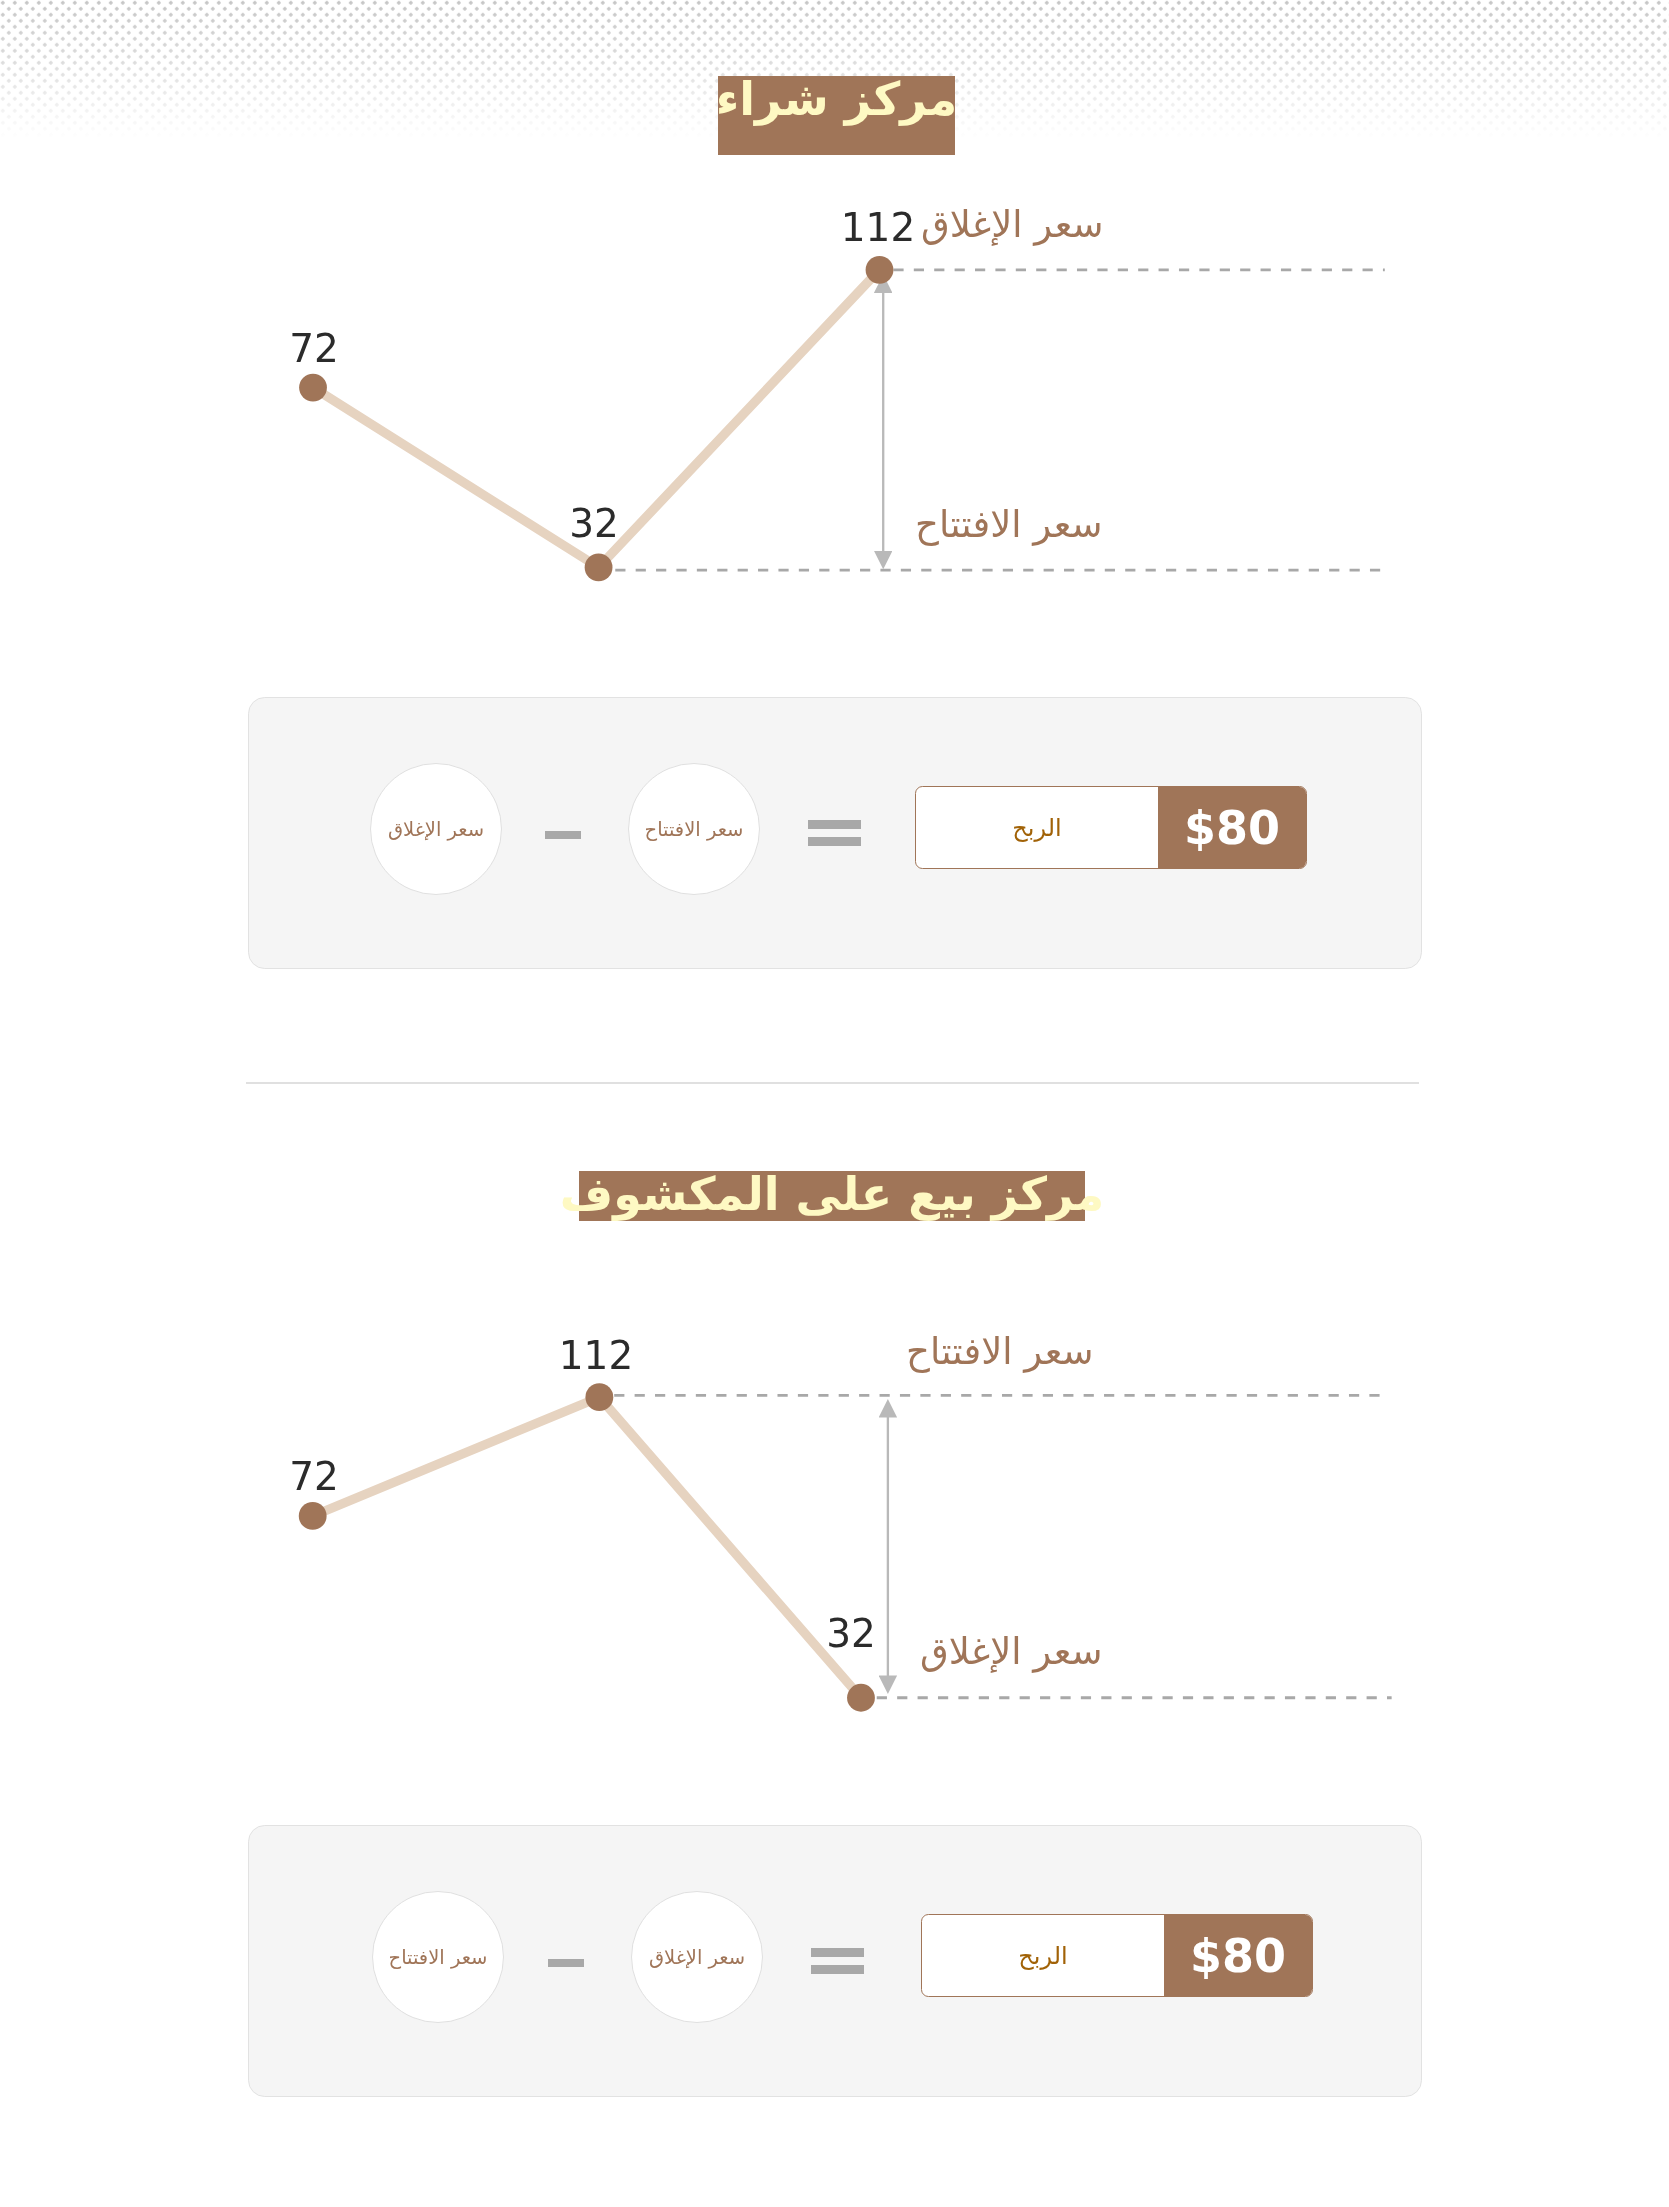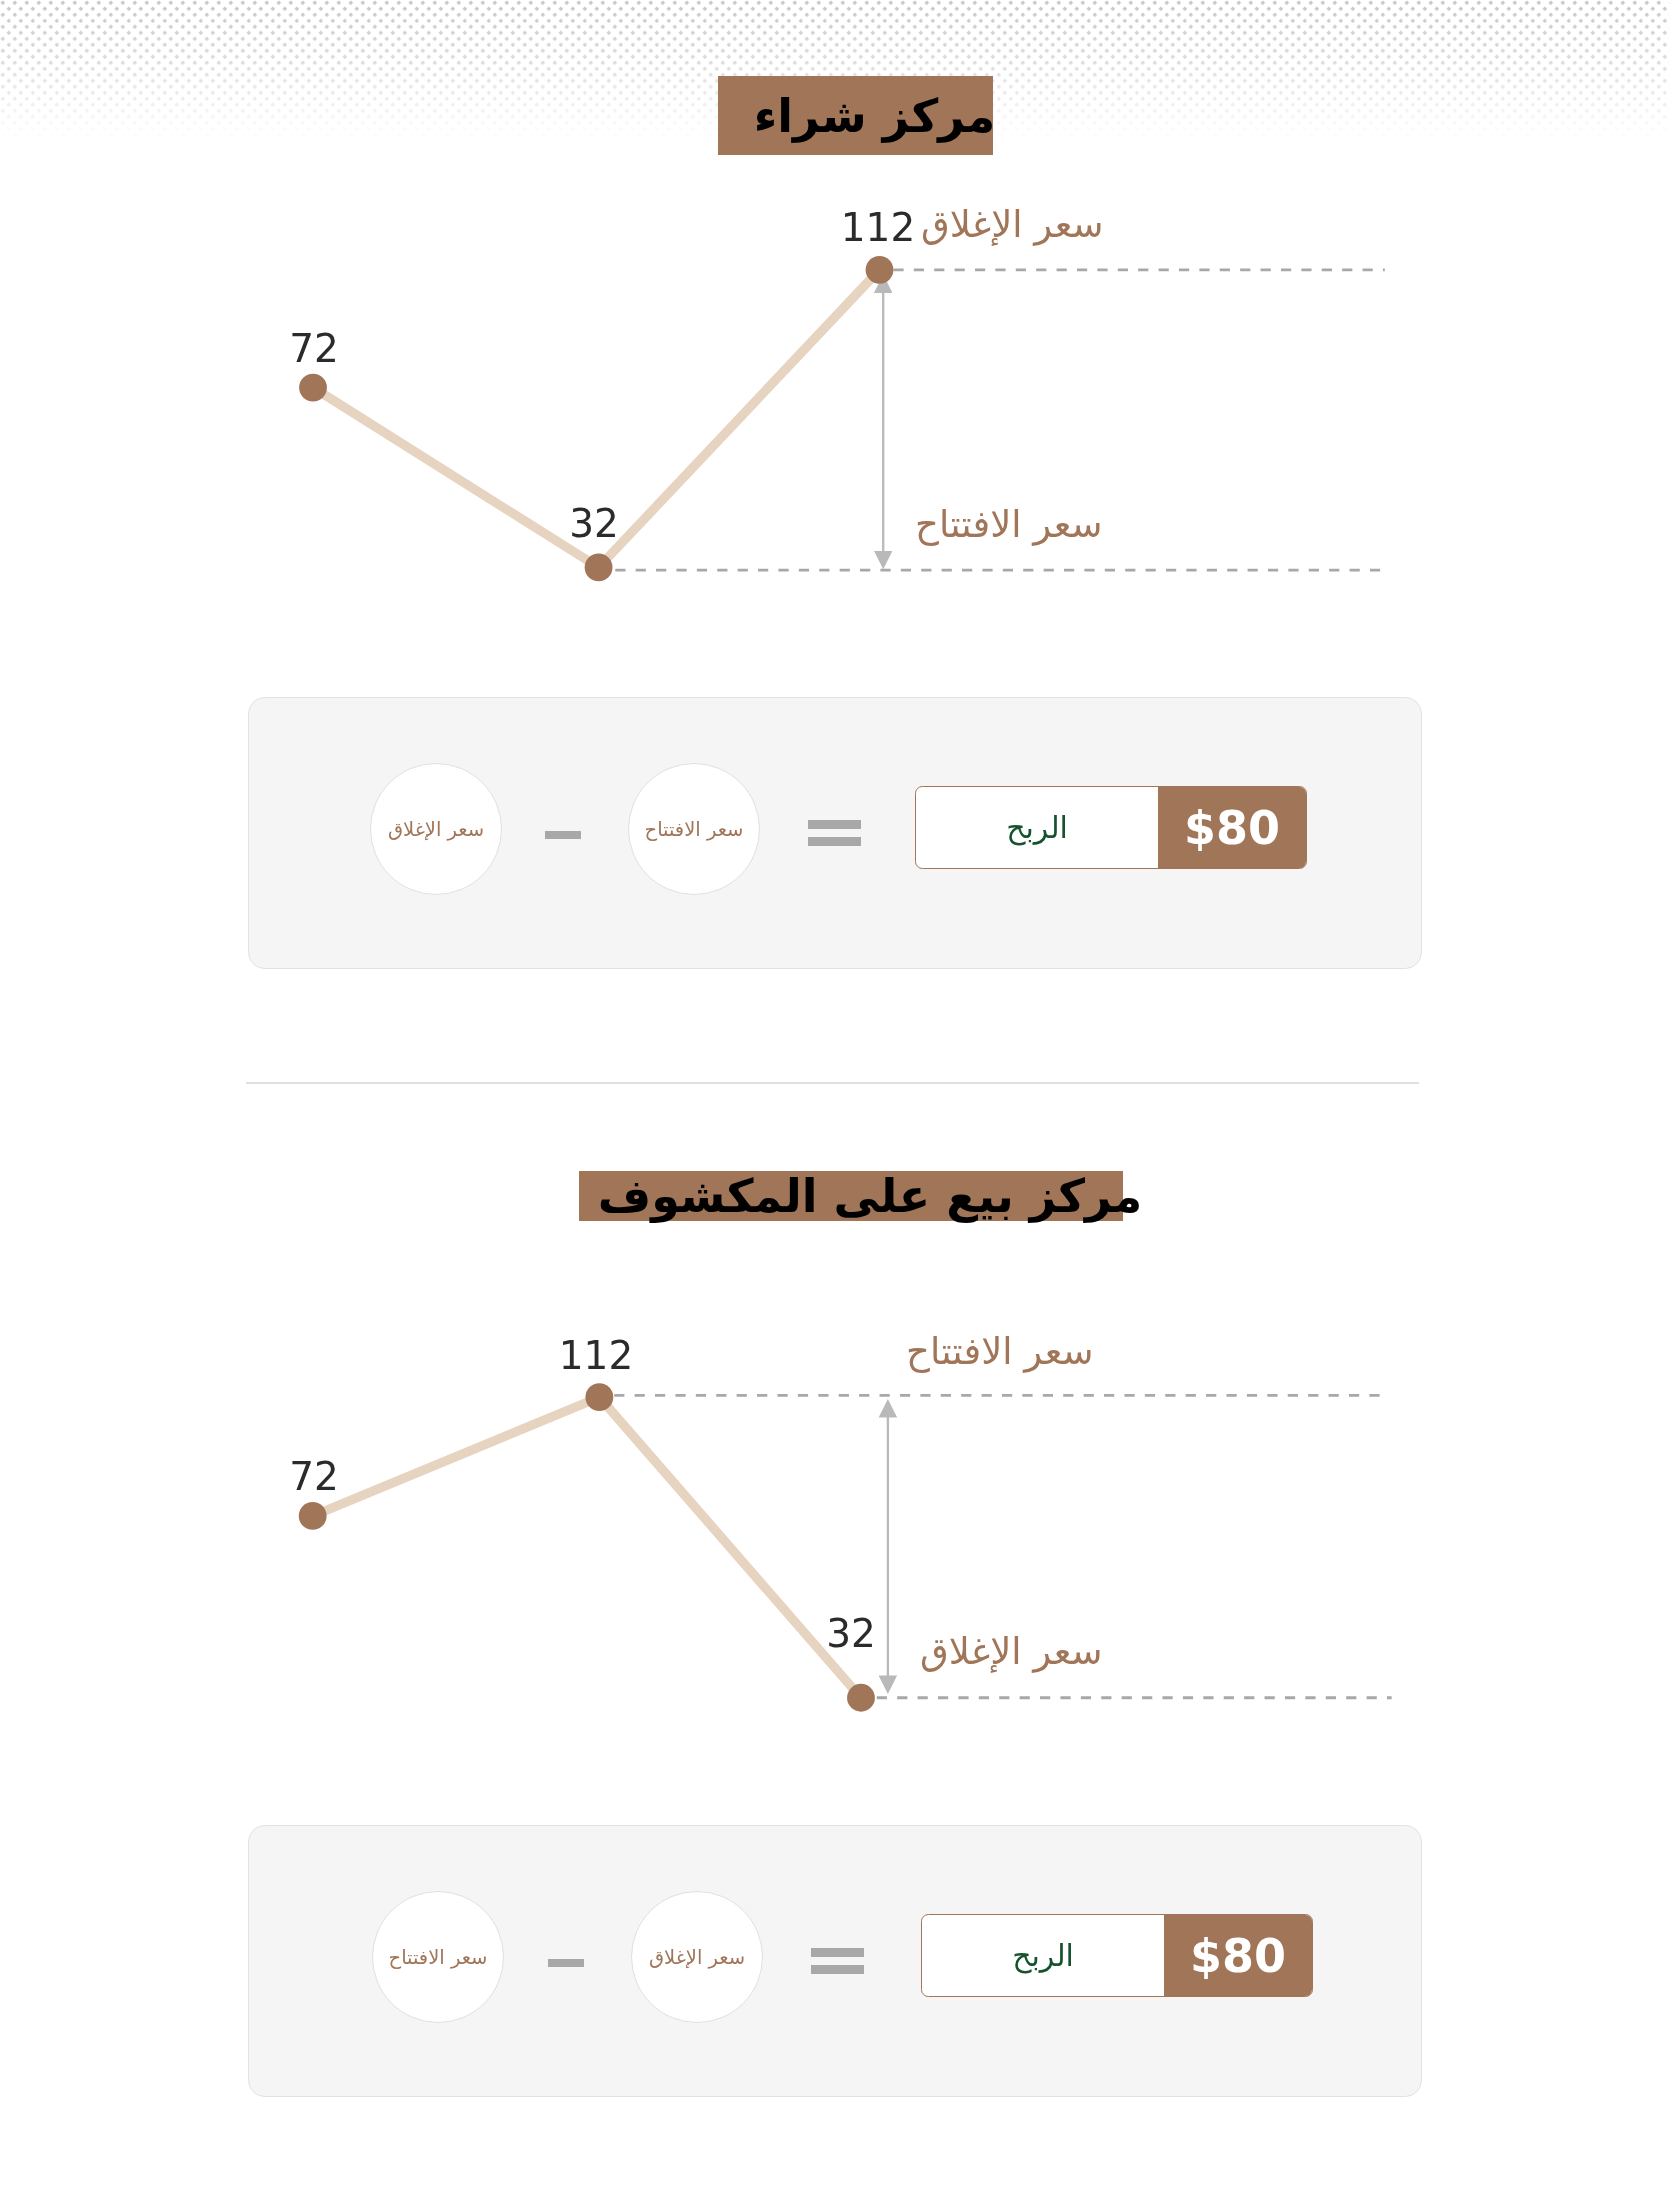--- a/index.html
+++ b/index.html
@@ -12,24 +12,24 @@
     position: absolute; left: 0; top: 0; width: 1670px; height: 139px;
     background-image:
       radial-gradient(circle, #c4c4c4 1.5px, transparent 1.9px),
       radial-gradient(circle, #c4c4c4 1.5px, transparent 1.9px);
     background-size: 12px 12px, 12px 12px;
     background-position: 2.8px 2.8px, 8.8px 8.8px;
     -webkit-mask-image: linear-gradient(to bottom, rgba(0,0,0,1) 0%, rgba(0,0,0,0.6) 45%, rgba(0,0,0,0) 100%);
     mask-image: linear-gradient(to bottom, rgba(0,0,0,1) 0%, rgba(0,0,0,0.6) 45%, rgba(0,0,0,0) 100%);
   }
   .title-box {
-    position: absolute; background: #a07558; color: #000000;
+    position: absolute; background: #a07558; color: #fef9c3;
     font-weight: bold; font-size: 46px; line-height: 1;
-    display: flex; align-items: center; justify-content: center;
-    direction: rtl; white-space: nowrap; padding-left: 38px;
+    display: flex; justify-content: center;
+    direction: rtl; white-space: nowrap;
   }
   .title-box span { display: block; }
   .chart-svg { position: absolute; left: 0; overflow: visible; }
   .num-label {
     position: absolute; color: #2b2b2b; font-size: 39px; line-height: 1;
     white-space: nowrap; transform: translateX(-50%);
   }
   .axis-label {
     position: absolute; color: #a07558; font-size: 37px; line-height: 1;
     white-space: nowrap; direction: rtl;
@@ -55,21 +55,21 @@
     position: absolute; width: 390px; height: 81px;
     border: 1.9px solid #a07558; border-radius: 7.4px; overflow: hidden;
     display: flex; background: #ffffff;
   }
   .profit-value {
     width: 148px; background: #a07558; color: #ffffff;
     font-size: 46px; font-weight: bold;
     display: flex; align-items: center; justify-content: center;
   }
   .profit-label {
-    flex: 1; color: #14532d; font-size: 30px; direction: rtl;
+    flex: 1; color: #a16207; font-size: 24px; direction: rtl;
     display: flex; align-items: center; justify-content: center;
   }
   .divider {
     position: absolute; left: 246px; top: 1082px; width: 1173px; height: 1.9px; background: #e0e0e0;
   }
 </style>
 </head>
 <body>
 
 <div class="dots"></div>

